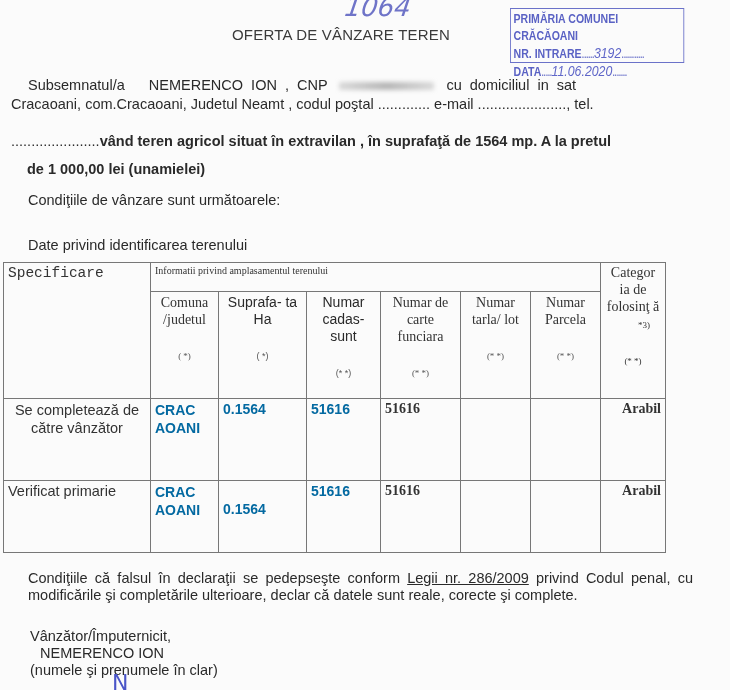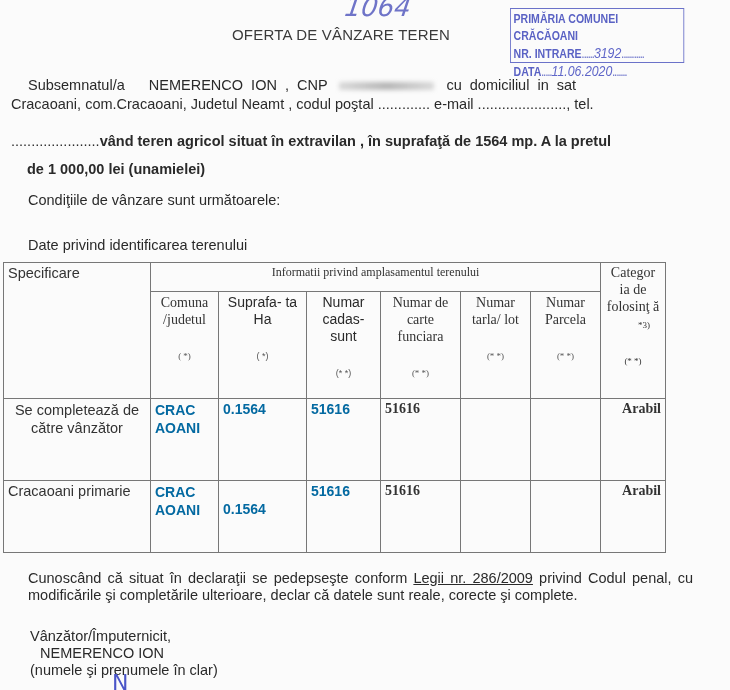--- a/index.html
+++ b/index.html
@@ -15,21 +15,21 @@
   .line2 { left:11px; top:96px; font-size:14.5px; }
   .line3 { left:11px; top:133px; font-size:14.5px; }
   .line4 { left:27px; top:161px; font-size:14.5px; }
   .b { font-weight:bold; }
   .cond { left:28px; top:192px; font-size:14.5px; }
   .date-id { left:28px; top:237px; font-size:14.5px; }
   table.land { position:absolute; left:3px; top:262px; border-collapse:collapse; font-size:13px; }
   table.land td { border:1px solid #777; vertical-align:top; padding:2px 4px; box-sizing:border-box; }
   .serif { font-family:"Liberation Serif", serif; color:#333; }
   .sans { font-family:"Liberation Sans", sans-serif; }
-  .hdr-main { text-align:center; font-size:12px; }
+  .hdr-main { text-align:left; font-size:10px; }
   .hdr-sub { text-align:center; font-size:14px; line-height:17px; }
   .hdr-sub .note { display:block; font-size:9px; margin-top:20px; color:#555; }
   .cell-b { font-weight:bold; font-size:14px; color:#0369a1; }
   .cell-serif-b { font-family:"Liberation Serif", serif; font-weight:bold; font-size:14px; color:#333; }
   .spec { font-size:14.5px; color:#333; }
   .decl { left:28px; top:570px; width:665px; font-size:14.5px; line-height:17px; text-align:justify; }
   .underline { text-decoration:underline; }
   .sig1 { left:30px; top:628px; font-size:14.5px; }
   .sig2 { left:40px; top:645px; font-size:14.5px; }
   .sig3 { left:30px; top:662px; font-size:14.5px; }
@@ -57,21 +57,21 @@
 <div class="abs line2">Cracaoani, com.Cracaoani, Judetul Neamt , codul poştal ............. e-mail ......................, tel.</div>
 <div class="abs line3"><span>......................</span><span class="b">vând teren agricol situat în extravilan , în suprafaţă de 1564 mp. A la pretul</span></div>
 <div class="abs line4 b">de 1 000,00 lei (unamielei)</div>
 
 <div class="abs cond">Condiţiile de vânzare sunt următoarele:</div>
 <div class="abs date-id">Date privind identificarea terenului</div>
 
 <table class="land">
   <tbody>
       <tr style="height:29px;">
-    <td rowspan="2" class="spec" style="width:147px;">Specificare</td>
+    <td rowspan="2" class="spec" style="width:147px;font-family:Liberation Mono, monospace;">Specificare</td>
     <td colspan="6" class="serif hdr-main">Informatii privind amplasamentul terenului</td>
     <td rowspan="2" class="serif hdr-sub" style="width:65px; padding-top:1px;">
       <span>Categor ia de folosinţ ă</span><br>
       <span style="font-size:9px; margin-left:22px;">*3)</span><br><br>
       <span style="font-size:9px;">(* *)</span>
     </td>
   </tr>
   <tr style="height:107px;">
     <td class="serif hdr-sub" style="width:68px;"><span>Comuna /judetul</span><span class="note">( *)</span></td>
     <td class="sans hdr-sub" style="width:88px;"><span>Suprafa- ta Ha</span><span class="note">( *)</span></td>
@@ -84,32 +84,32 @@
     <td class="spec" style="text-align:center; line-height:18px;">Se completează de către vânzător</td>
     <td class="cell-b" style="line-height:18px;">CRAC AOANI</td>
     <td class="cell-b">0.1564</td>
     <td class="cell-b">51616</td>
     <td class="cell-serif-b">51616</td>
     <td></td>
     <td></td>
     <td class="cell-serif-b" style="text-align:right;">Arabil</td>
   </tr>
   <tr style="height:72px;">
-    <td class="spec">Cracaoani primarie</td>
+    <td class="spec">Verificat primarie</td>
     <td class="cell-b" style="line-height:18px;">CRAC AOANI</td>
     <td class="cell-b" style="padding-top:20px;">0.1564</td>
     <td class="cell-b">51616</td>
     <td class="cell-serif-b">51616</td>
     <td></td>
     <td></td>
     <td class="cell-serif-b" style="text-align:right;">Arabil</td>
   </tr>
 </tbody>
   </table>
 
 <div class="abs decl">
-  <span>Cunoscând că situat în declaraţii se pedepseşte conform </span><span class="underline">Legii nr. 286/2009</span><span> privind Codul penal, cu modificările şi completările ulterioare, declar că datele sunt reale, corecte şi complete.</span>
+  <span>Condiţiile că falsul în declaraţii se pedepseşte conform </span><span class="underline">Legii nr. 286/2009</span><span> privind Codul penal, cu modificările şi completările ulterioare, declar că datele sunt reale, corecte şi complete.</span>
 </div>
 
 <div class="abs sig1">Vânzător/Împuternicit,</div>
 <div class="abs sig2">NEMERENCO ION</div>
 <div class="abs sig3">(numele şi prenumele în clar)</div>
 <div class="abs sigmark">N</div>
 
 </body></html>

